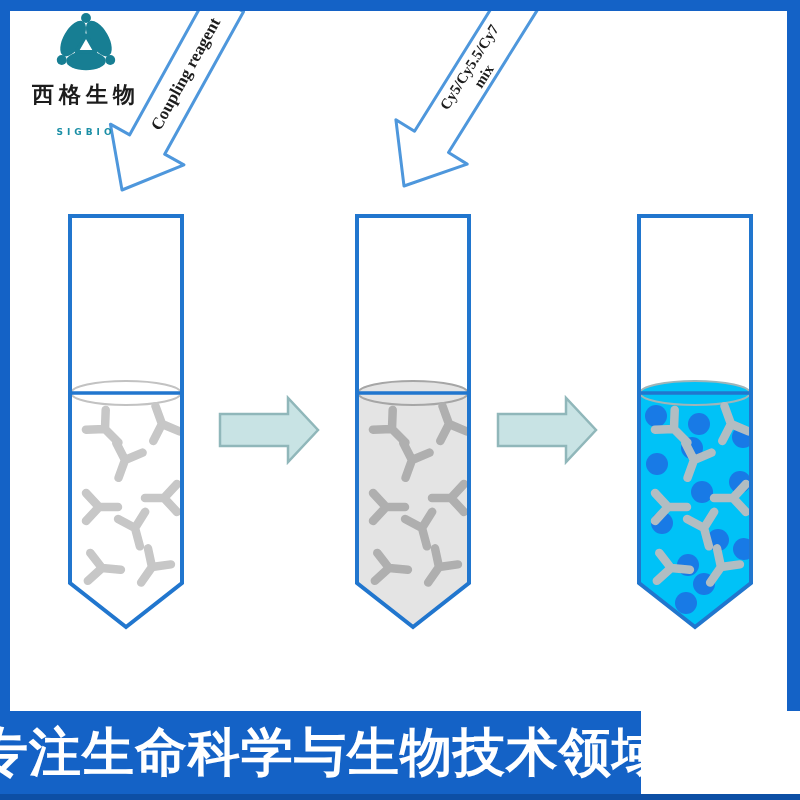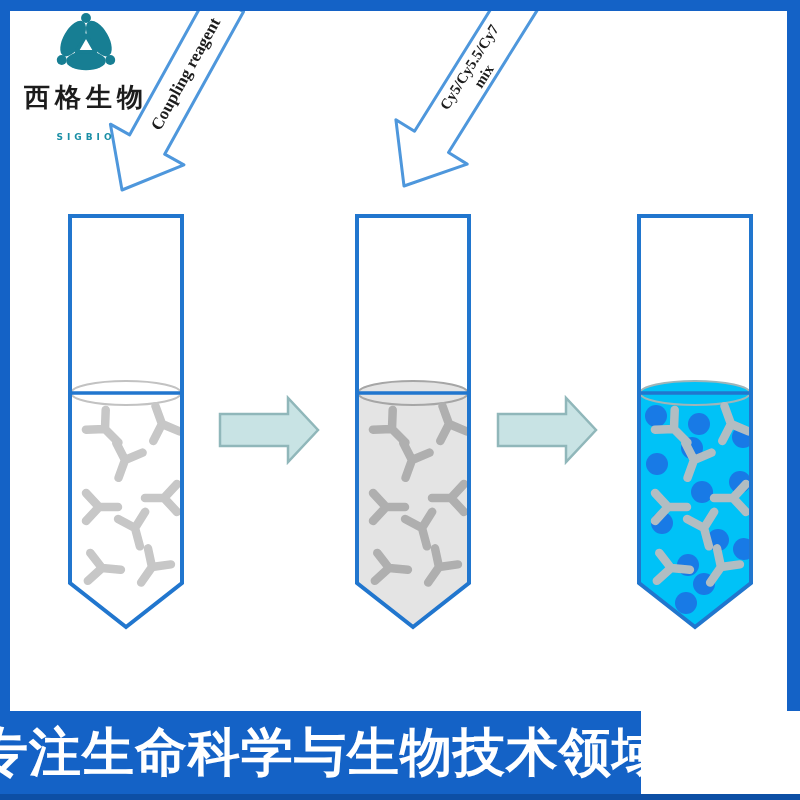--- a/index.html
+++ b/index.html
@@ -9,21 +9,21 @@
   #fig{position:absolute;left:0;top:0;}
 
   
   .border-top{position:absolute;left:0;top:0;width:800px;height:11px;background:#1462C6;}
   .border-left{position:absolute;left:0;top:0;width:10px;height:711px;background:#1462C6;}
   .border-right{position:absolute;left:787px;top:0;width:13px;height:711px;background:#1462C6;}
 
   
   .logo{position:absolute;left:18px;top:13px;width:136px;text-align:center;}
   .logo svg{display:block;margin:0 auto;}
-  .logo-cn{font-family:"DejaVu Serif", serif;font-weight:bold;font-size:26px;color:#1c1c1c;
+  .logo-cn{font-family:"DejaVu Serif", serif;font-weight:bold;font-size:22px;color:#1c1c1c;
            letter-spacing:5px;margin-top:1px;white-space:nowrap;}
   .logo-en{font-family:"DejaVu Sans", sans-serif;font-weight:bold;font-size:9px;color:#1b8fa6;
            letter-spacing:4px;margin-top:17px;}
 
   
   .arrow-label{position:absolute;transform-origin:center center;color:#1c1c1c;
                font-family:"Liberation Serif", serif;font-weight:bold;text-align:center;
                white-space:nowrap;}
   .arrow-label.one{left:186px;top:74px;font-size:17px;transform:translate(-50%,-50%) rotate(-61deg);}
   .arrow-label.two{left:477px;top:72px;font-size:15px;line-height:1.15;

